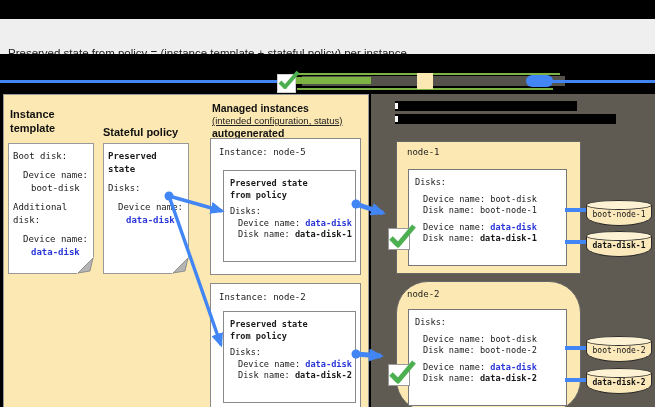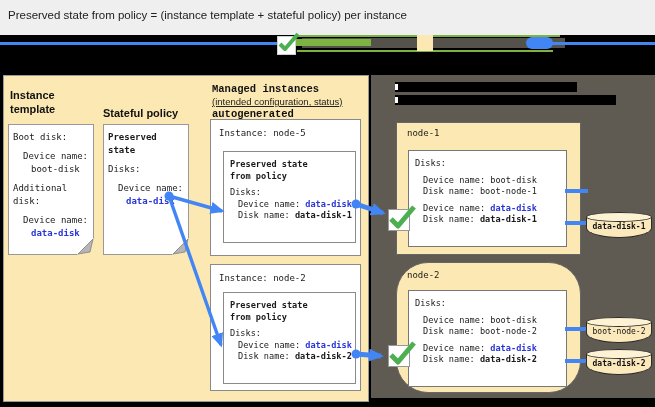--- a/index.html
+++ b/index.html
@@ -1,18 +1,18 @@
 <!DOCTYPE html>
 <html><head>
 <meta charset="utf-8">
 <style>
   html,body{margin:0;padding:0;background:#000;}
   .stage{position:relative;width:655px;height:407px;background:#000;overflow:hidden;
          font-family:"Liberation Sans",sans-serif;}
-  .abs{position:absolute;}
+  .abs{position:absolute;margin-top:19px;}
 
   
   .header{left:0;top:0;width:655px;height:35px;background:#EFEFEF;}
   .title{left:8px;top:9px;font-size:11.5px;color:#212121;}
 
   
   .legendband{left:0;top:35px;width:655px;height:29px;background:#000;}
   .lblueL{left:0;top:42px;width:278px;height:3px;background:#4285F4;}
   .lblueR{left:549px;top:42px;width:106px;height:3px;background:#4285F4;}
   .lgraybar{left:302px;top:38px;width:263px;height:10px;background:#55524B;}
@@ -36,21 +36,21 @@
   .ind2{padding-left:18px;}
   .ind{padding-left:8px;}
   .gap{height:6px;}
   .gap-sm{height:5px;}
 
   .doc{background:#fff;border:1px solid #999;box-sizing:border-box;padding:6px 4px;}
   .fold{position:absolute;right:-1px;bottom:-1px;}
 
   .whitebox{background:#fff;border:1px solid #8a8a8a;box-sizing:border-box;}
 
-  .mi-head1{font-size:10.5px;font-weight:bold;color:#111;line-height:13px;font-family:Liberation Mono, monospace;}
+  .mi-head1{font-size:10.5px;font-weight:bold;color:#111;line-height:13px;}
   .mi-head2{font-size:9.5px;color:#222;line-height:12px;text-decoration:underline;}
 
   .nodebox{background:#FCE8B2;border:1px solid #666;box-sizing:border-box;}
   .disksbox{background:#fff;border:1px solid #777;box-sizing:border-box;padding:7px 6px;}
 
   .redbar{background:#000;}
   .rednotch{position:absolute;left:0;top:2px;width:3px;height:6px;background:#fff;}
 
   .checkbox{width:22px;height:22px;background:#fff;border:1px solid #999;box-sizing:border-box;overflow:visible;}
   .checkbox svg{position:absolute;left:-2px;top:-7px;overflow:visible;}
@@ -187,20 +187,25 @@
       <div class="mono-sm ind"><span>Device name: </span><span class="blue">data-disk</span></div>
       <div class="mono-sm ind"><span>Disk name: </span><span class="b">data-disk-2</span></div>
     </div>
   </div>
 
   <div class="abs blueline" style="left:565px;top:189px;width:23px;"></div>
   <div class="abs blueline" style="left:565px;top:221px;width:23px;"></div>
   <div class="abs blueline" style="left:565px;top:327px;width:23px;"></div>
   <div class="abs blueline" style="left:565px;top:359px;width:23px;"></div>
 
+  <div class="abs cyl" style="left:586px;top:181px;">
+    <div class="cbody"></div>
+      <div class="ctop"></div>
+    <div class="clabel">boot-node-1</div>
+  </div>
   <div class="abs cyl" style="left:586px;top:212px;">
     <div class="cbody"></div>
       <div class="ctop"></div>
     <div class="clabel b">data-disk-1</div>
   </div>
   <div class="abs cyl" style="left:586px;top:317px;">
     <div class="cbody"></div>
       <div class="ctop"></div>
     <div class="clabel">boot-node-2</div>
   </div>

